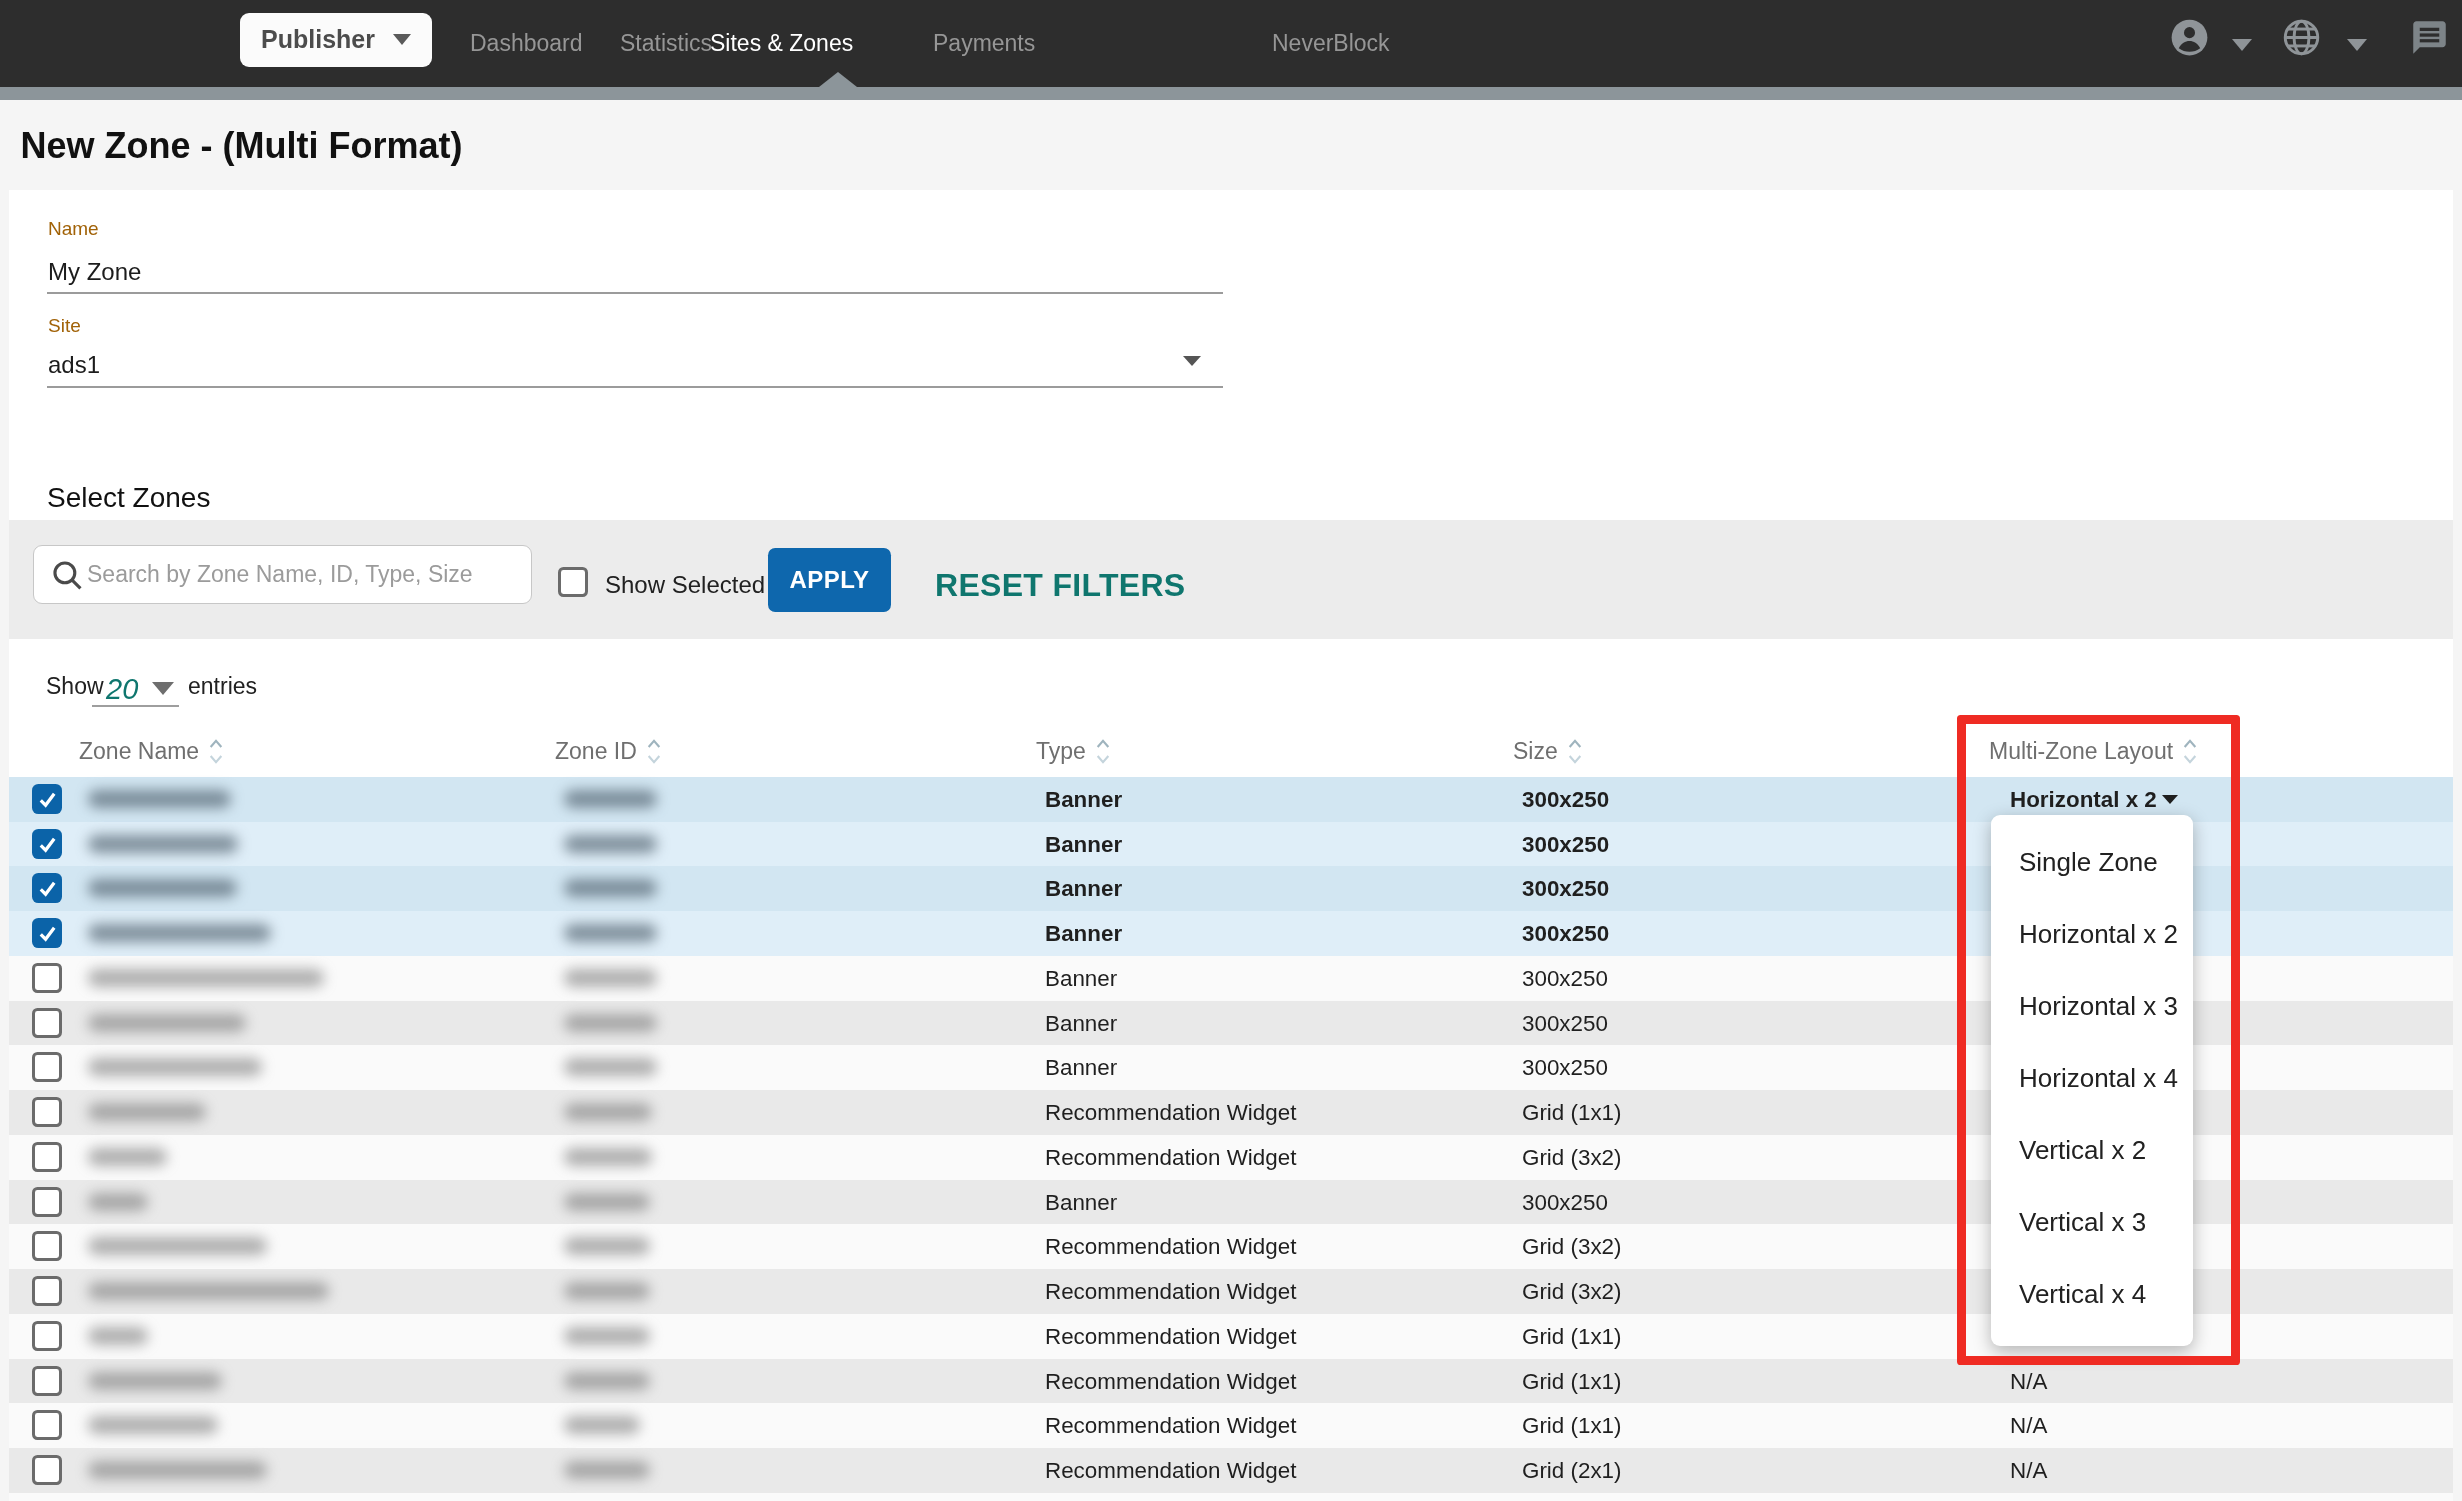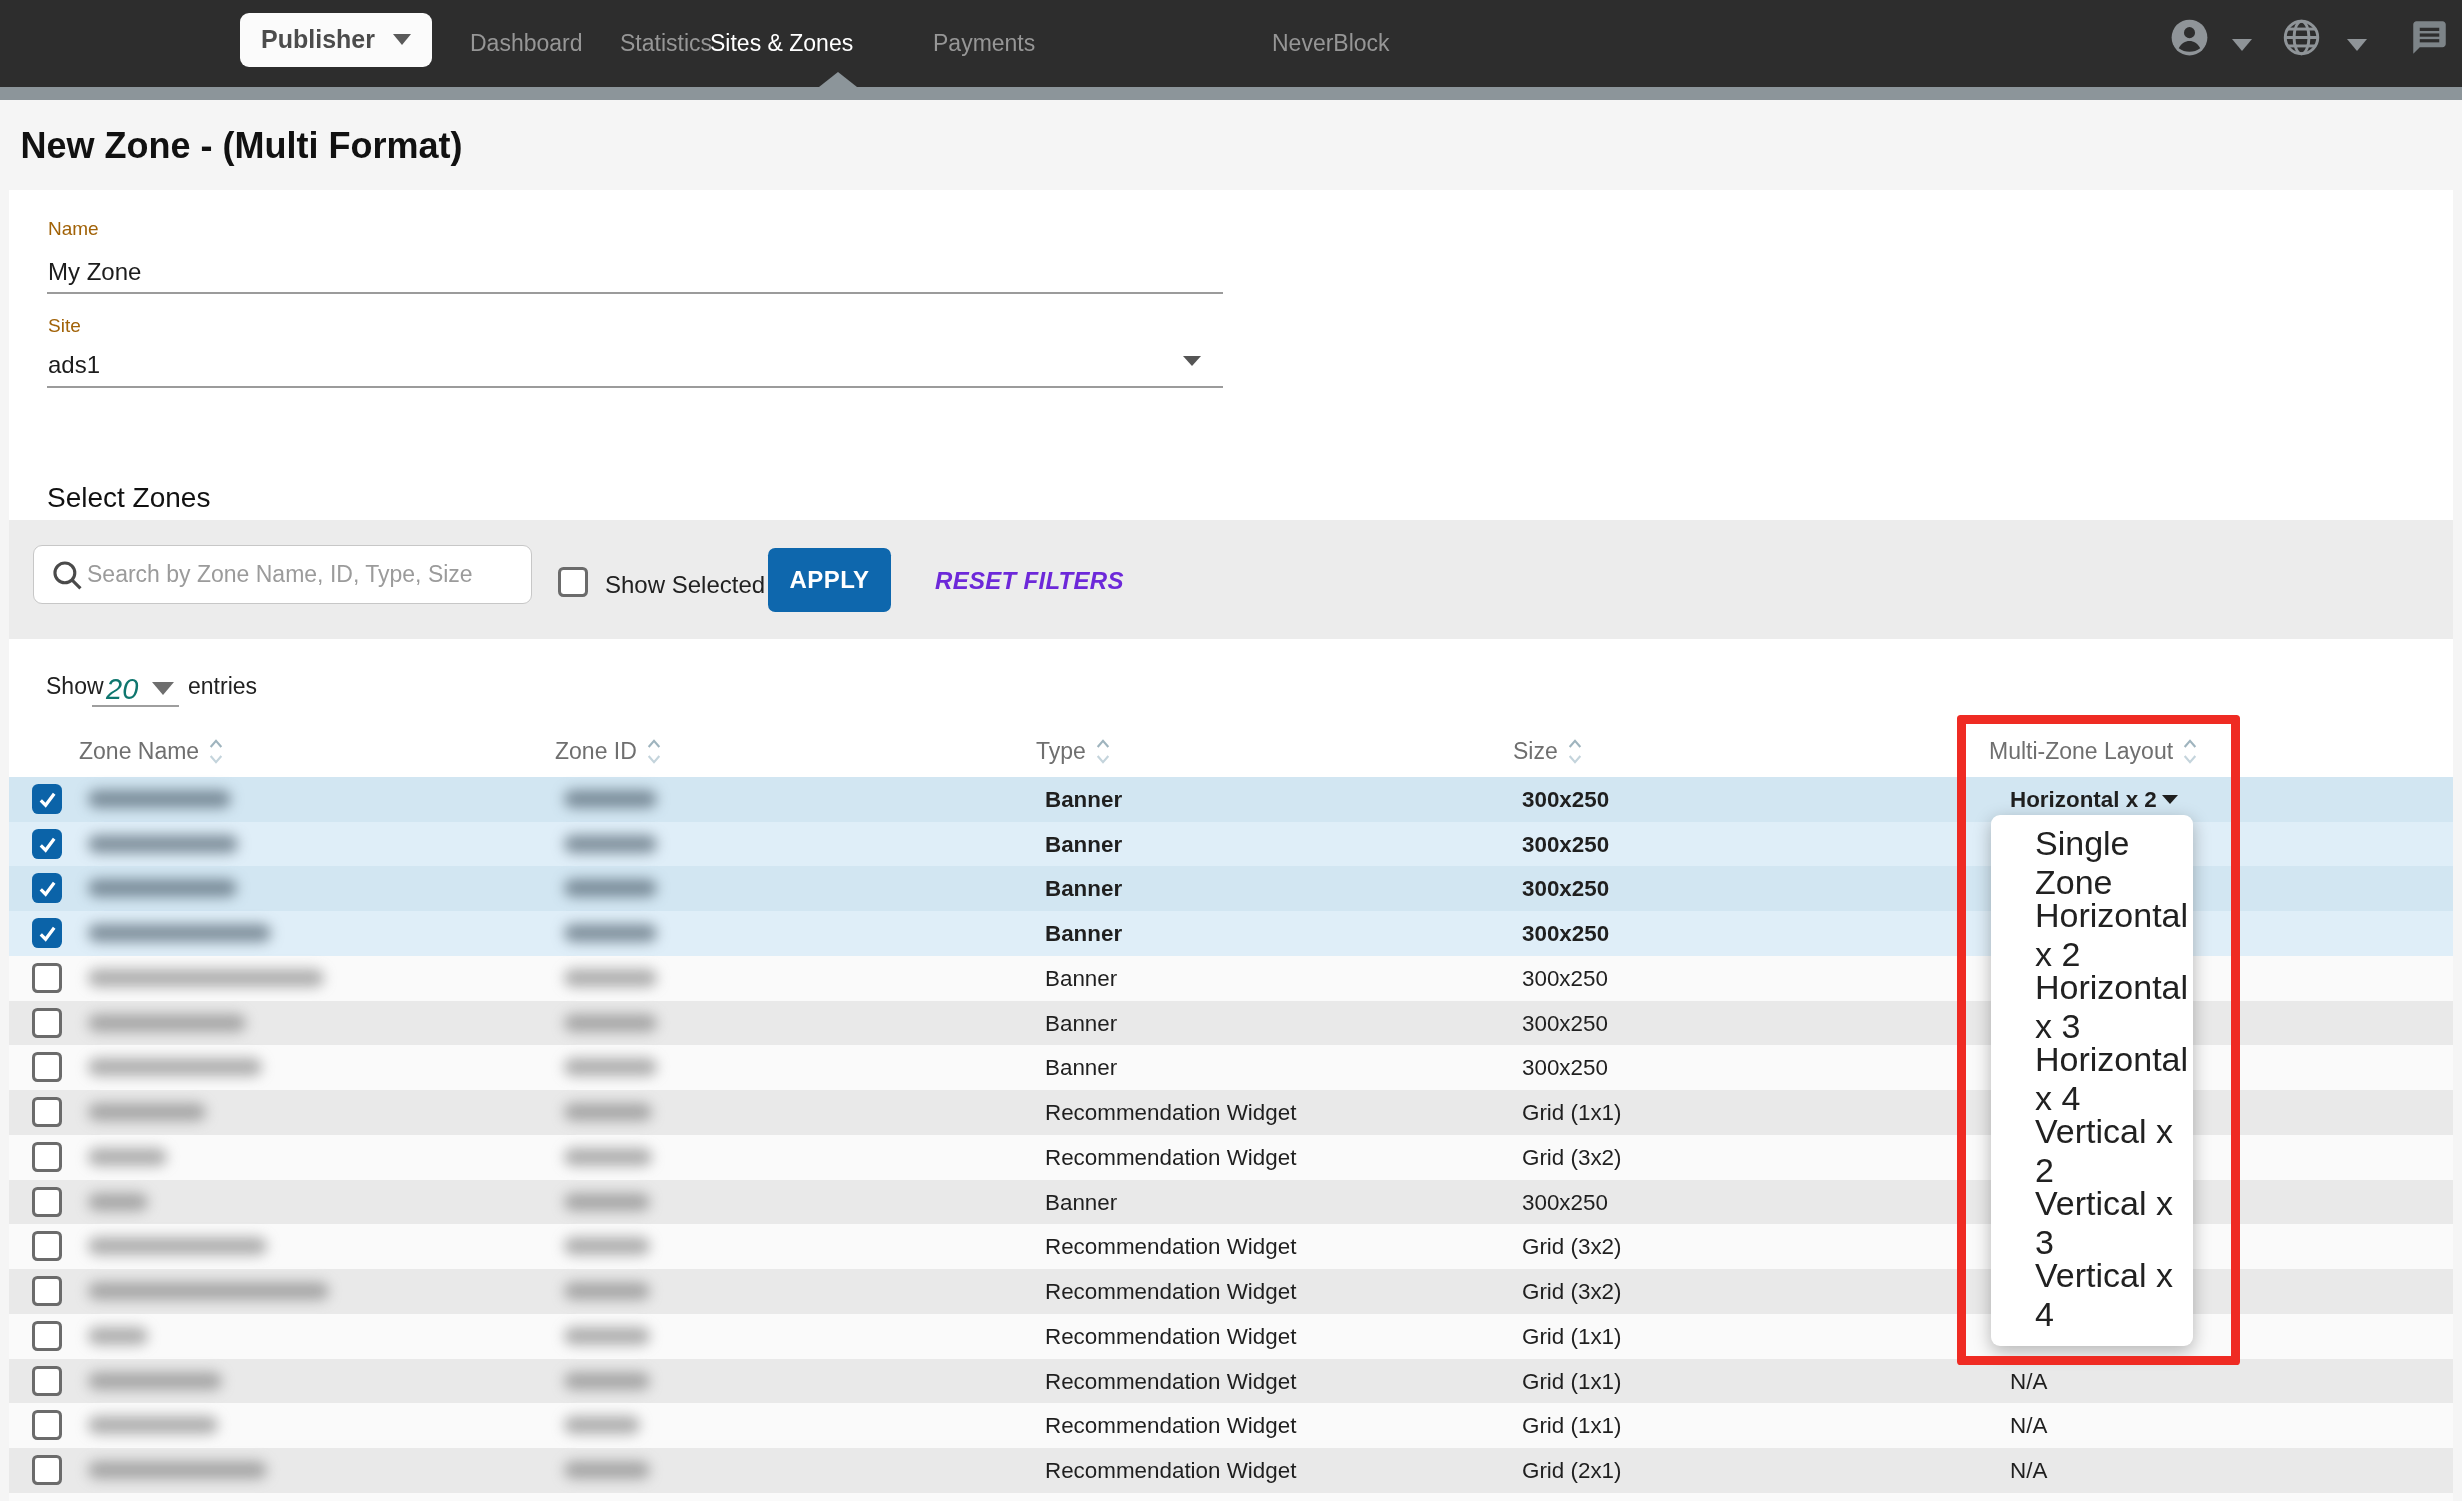--- a/index.html
+++ b/index.html
@@ -40,21 +40,21 @@
               border-radius:9px;box-sizing:border-box;display:flex;align-items:center;}
   .search-box svg{margin-left:16px;flex:0 0 auto;}
   .search-box input{border:none;outline:none;flex:1;font-size:23px;color:#444;margin-left:1px;
                     font-family:"Liberation Sans","DejaVu Sans",sans-serif;background:transparent;}
   .search-box input::placeholder{color:#9b9b9b;}
   .cb{width:30px;height:30px;box-sizing:border-box;border:3.6px solid #6b6b6b;border-radius:5.4px;background:#fff;cursor:pointer;}
   .show-selected-cb{left:558px;top:567px;}
   .show-selected-lbl{left:605px;top:571px;font-size:24px;color:#212121;}
   .apply-btn{left:768px;top:548px;width:123px;height:64px;background:#0e67ad;border-radius:7.2px;color:#fff;
              font-size:24px;font-weight:bold;letter-spacing:0.4px;display:flex;align-items:center;justify-content:center;cursor:pointer;}
-  .reset-link{left:935px;top:567px;font-size:24px;font-weight:bold;color:#6d28d9;letter-spacing:0.3px;cursor:pointer;font-style:italic;}
+  .reset-link{left:935px;top:567px;font-size:32px;font-weight:bold;color:#0f766e;letter-spacing:0.3px;cursor:pointer;}
 
   
   .show-lbl{left:46px;top:673px;font-size:23px;color:#212121;}
   .page-size{left:106px;top:673px;font-size:29px;color:#0f766e;cursor:pointer;font-style:italic;}
   .entries-caret{left:152px;top:682px;width:0;height:0;border-left:11.6px solid transparent;
                  border-right:11.6px solid transparent;border-top:13.4px solid #6e6e6e;cursor:pointer;}
   .entries-underline{left:92px;top:705px;width:87px;height:1.8px;background:#9e9e9e;}
   .entries-lbl{left:188px;top:673px;font-size:23px;color:#212121;}
 
   
@@ -75,21 +75,21 @@
   .layout-select{display:flex;align-items:center;gap:5.4px;font-weight:bold;cursor:pointer;}
   .layout-select .sc{width:0;height:0;border-left:8px solid transparent;border-right:8px solid transparent;
                      border-top:9.8px solid #1f1f1f;}
   .partial-row{left:9px;top:1493px;width:2444px;height:9px;background:#fafafa;}
 
   
   .highlight-rect{left:1957px;top:715px;width:283px;height:650px;box-sizing:border-box;
                   border:9.8px solid #ef2b23;border-radius:3.6px;z-index:50;pointer-events:none;}
   .layout-menu{left:1991px;top:815px;width:202px;height:531px;background:#fff;border-radius:9px;
                box-shadow:0 5.4px 18px rgba(0,0,0,.28);z-index:40;padding-top:11.6px;box-sizing:border-box;}
-  .menu-opt{height:72px;display:flex;align-items:center;padding-left:44px;font-size:34px;color:#212121;cursor:pointer;}
+  .menu-opt{height:72px;display:flex;align-items:center;padding-left:28px;font-size:26px;color:#212121;cursor:pointer;}
 </style>
 </head>
 <body>
 
 <div id="app">
 
   <div class="abs navbar"></div>
   <div class="abs gray-band"></div>
   <div class="abs nav-arrow"></div>
 

